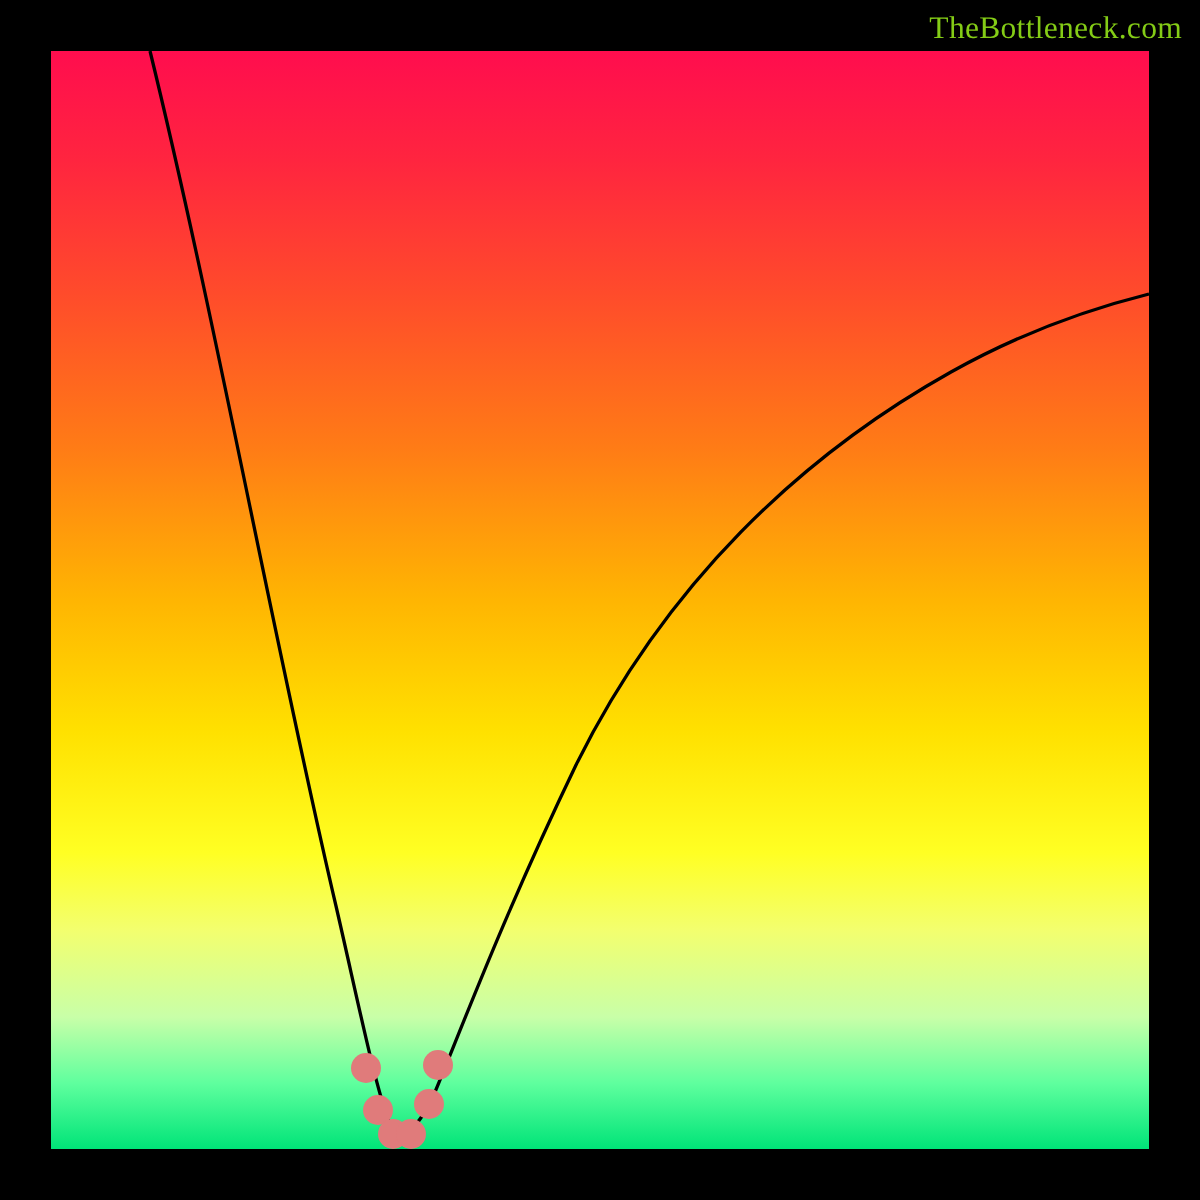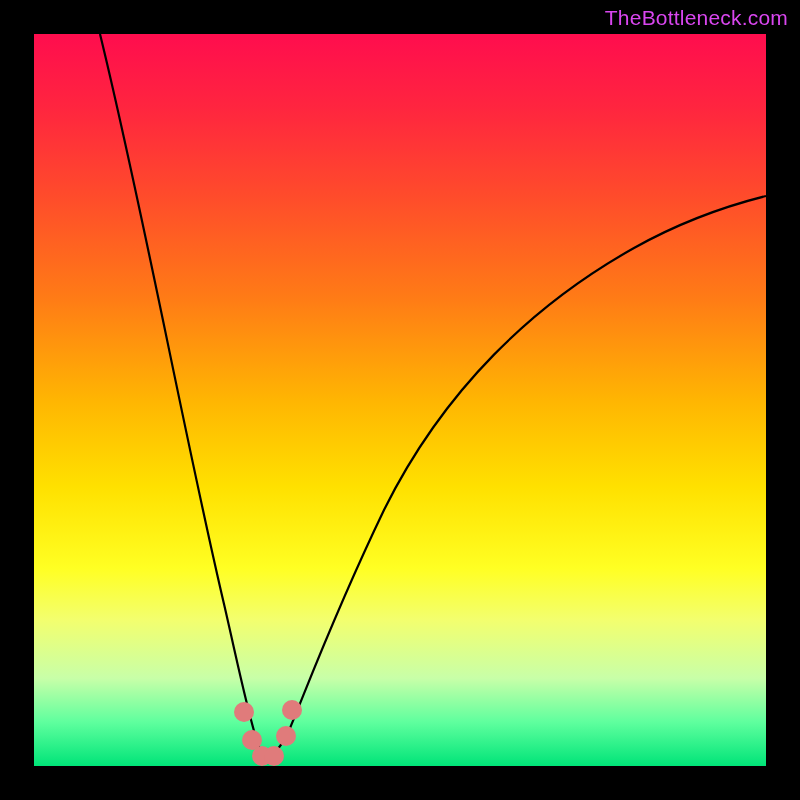--- a/index.html
+++ b/index.html
@@ -51,24 +51,25 @@
     stroke: #000000;
     stroke-width: 2.2;
   }
   .curve circle.marker-outer {
     fill: #e07b7b;
   }
   .watermark {
     position: absolute;
     top: 6px;
     right: 12px;
-    color: #d946ef;
+    color: #84cc16;
     font-size: 21px;
     font-weight: 500;
     letter-spacing: 0.2px;
+    font-family: Liberation Serif, serif;
   }
 </style>
 </head>
 <body>
 
 <div class="stage">
 
   <div class="plot">
     <svg class="curve" viewBox="0 0 732 732" preserveAspectRatio="none">
 

